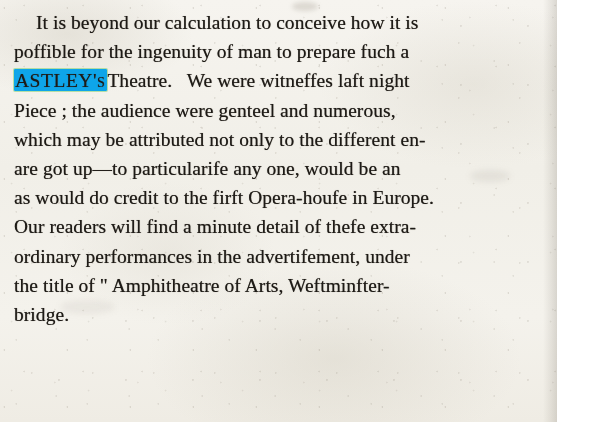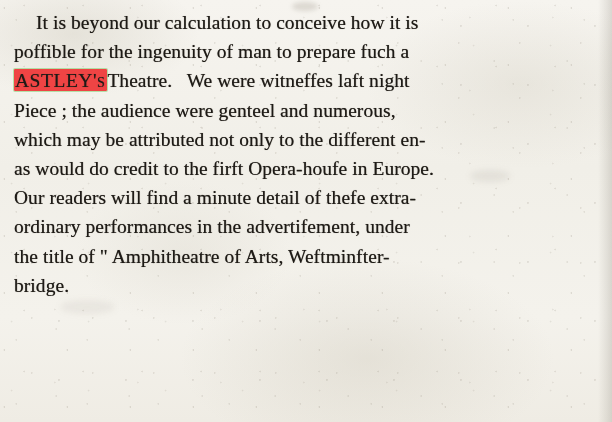--- a/index.html
+++ b/index.html
@@ -2,21 +2,21 @@
 <html><head>
 <meta charset="utf-8">
 <style>
   html, body {
     margin: 0;
     padding: 0;
     background: #ffffff;
   }
   #page {
     position: relative;
-    width: 612px;
+    width: 557px;
     height: 422px;
     overflow: hidden;
     background: #f3f1ec;
     font-family: "Liberation Serif", serif;
   }
   
   #paper-texture {
     position: absolute;
     inset: 0;
     background:
@@ -70,21 +70,21 @@
     white-space: pre;
     height: 29.2px;
     text-shadow: 0 0 0.7px rgba(40,34,26,0.55), 0.4px 0.3px 0.6px rgba(60,52,40,0.25);
   }
   .line.indent { padding-left: 22px; }
   .smallcaps {
     font-variant: small-caps;
     letter-spacing: 0.6px;
   }
   .highlight {
-    background: #ef4444;
+    background: #0ea5e9;
     box-shadow: 0 0 0 1px rgba(120,205,100,0.5);
     padding: 1px 2px 0 1px;
     border-radius: 1px;
   }
   .partial-line {
     position: absolute;
     left: 14px;
     top: 408px;
     width: 560px;
     height: 14px;
@@ -112,20 +112,21 @@
   <div class="smudge" style="left:292px; top:2px; width:26px; height:9px; background:rgba(110,100,85,0.18); filter:blur(2px);"></div>
   <div class="smudge" style="left:470px; top:170px; width:40px; height:12px; background:rgba(110,100,85,0.10); filter:blur(3px);"></div>
   <div class="smudge" style="left:60px; top:300px; width:55px; height:14px; background:rgba(110,100,85,0.08); filter:blur(3px);"></div>
 
   <div id="text-block">
     <div class="line indent">It is beyond our calculation to conceive how it is</div>
     <div class="line">poffible for the ingenuity of man to prepare fuch a</div>
     <div class="line"><span class="highlight smallcaps">ASTLEY's</span><span>Theatre.   We were witneffes laft night</span></div>
     <div class="line">Piece ; the audience were genteel and numerous,</div>
     <div class="line">which may be attributed not only to the different en-</div>
+    <div class="line">are got up—to particularife any one, would be an</div>
     <div class="line">as would do credit to the firft Opera-houfe in Europe.</div>
     <div class="line">Our readers will find a minute detail of thefe extra-</div>
     <div class="line">ordinary performances in the advertifement, under</div>
     <div class="line">the title of " Amphitheatre of Arts, Weftminfter-</div>
     <div class="line">bridge.</div>
   </div>
 
   <div class="partial-line">
     
   </div>

